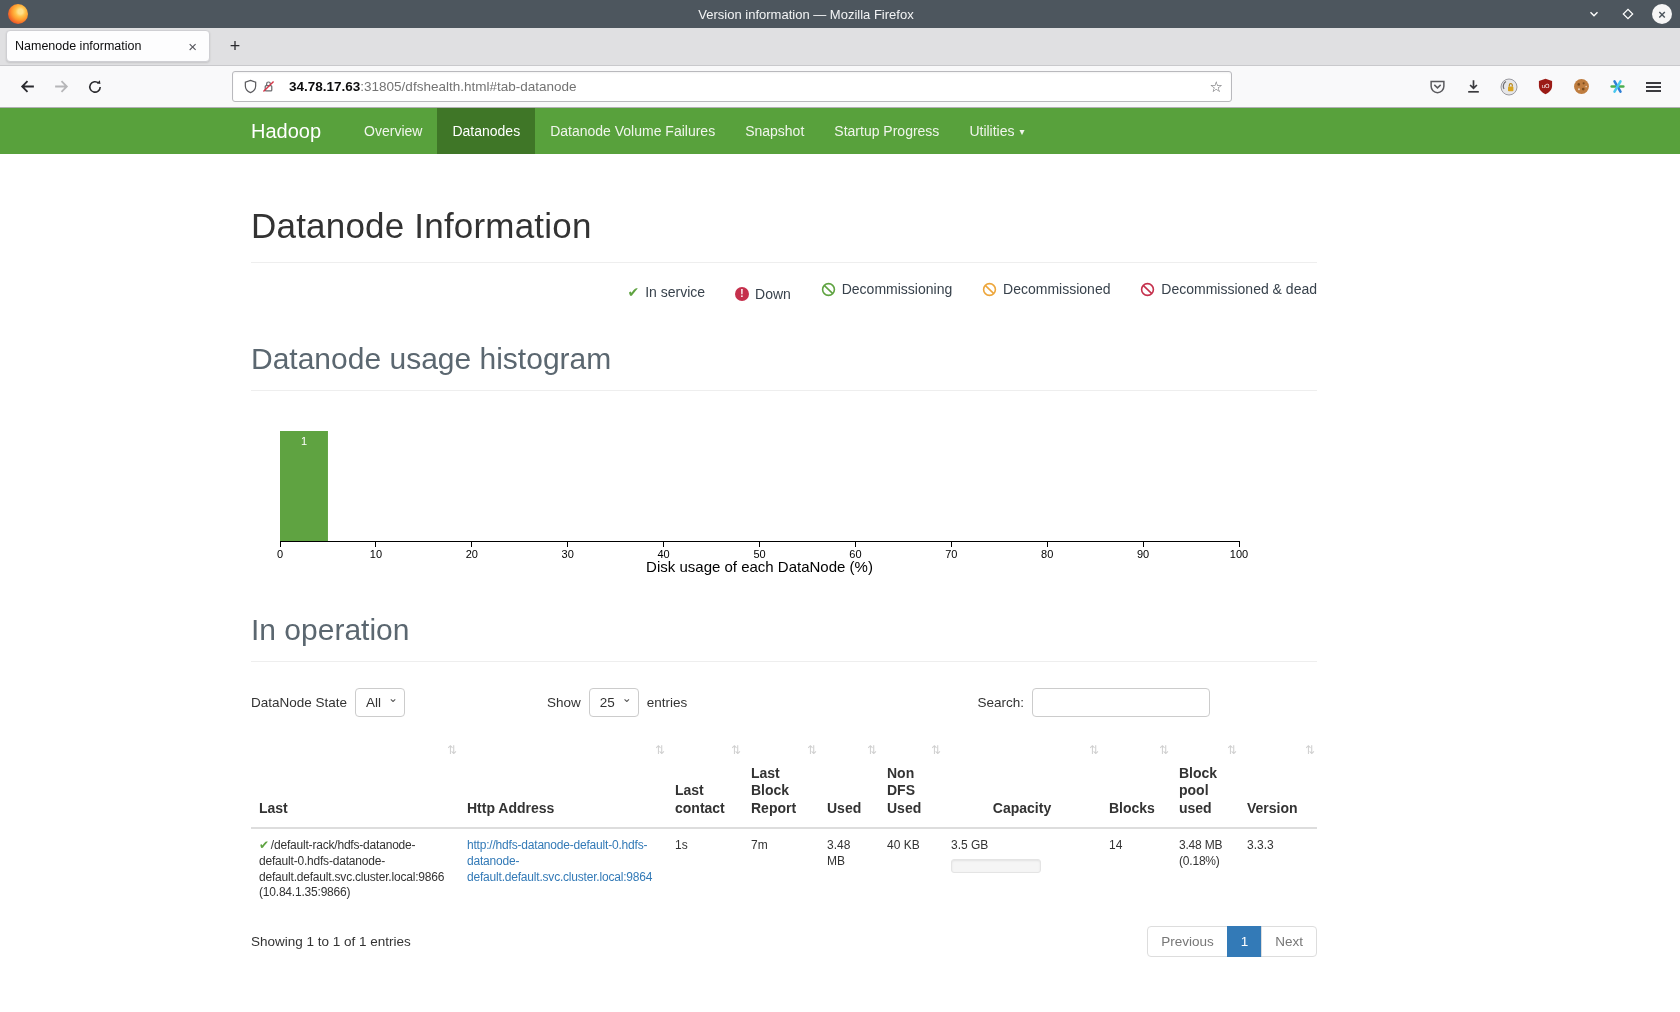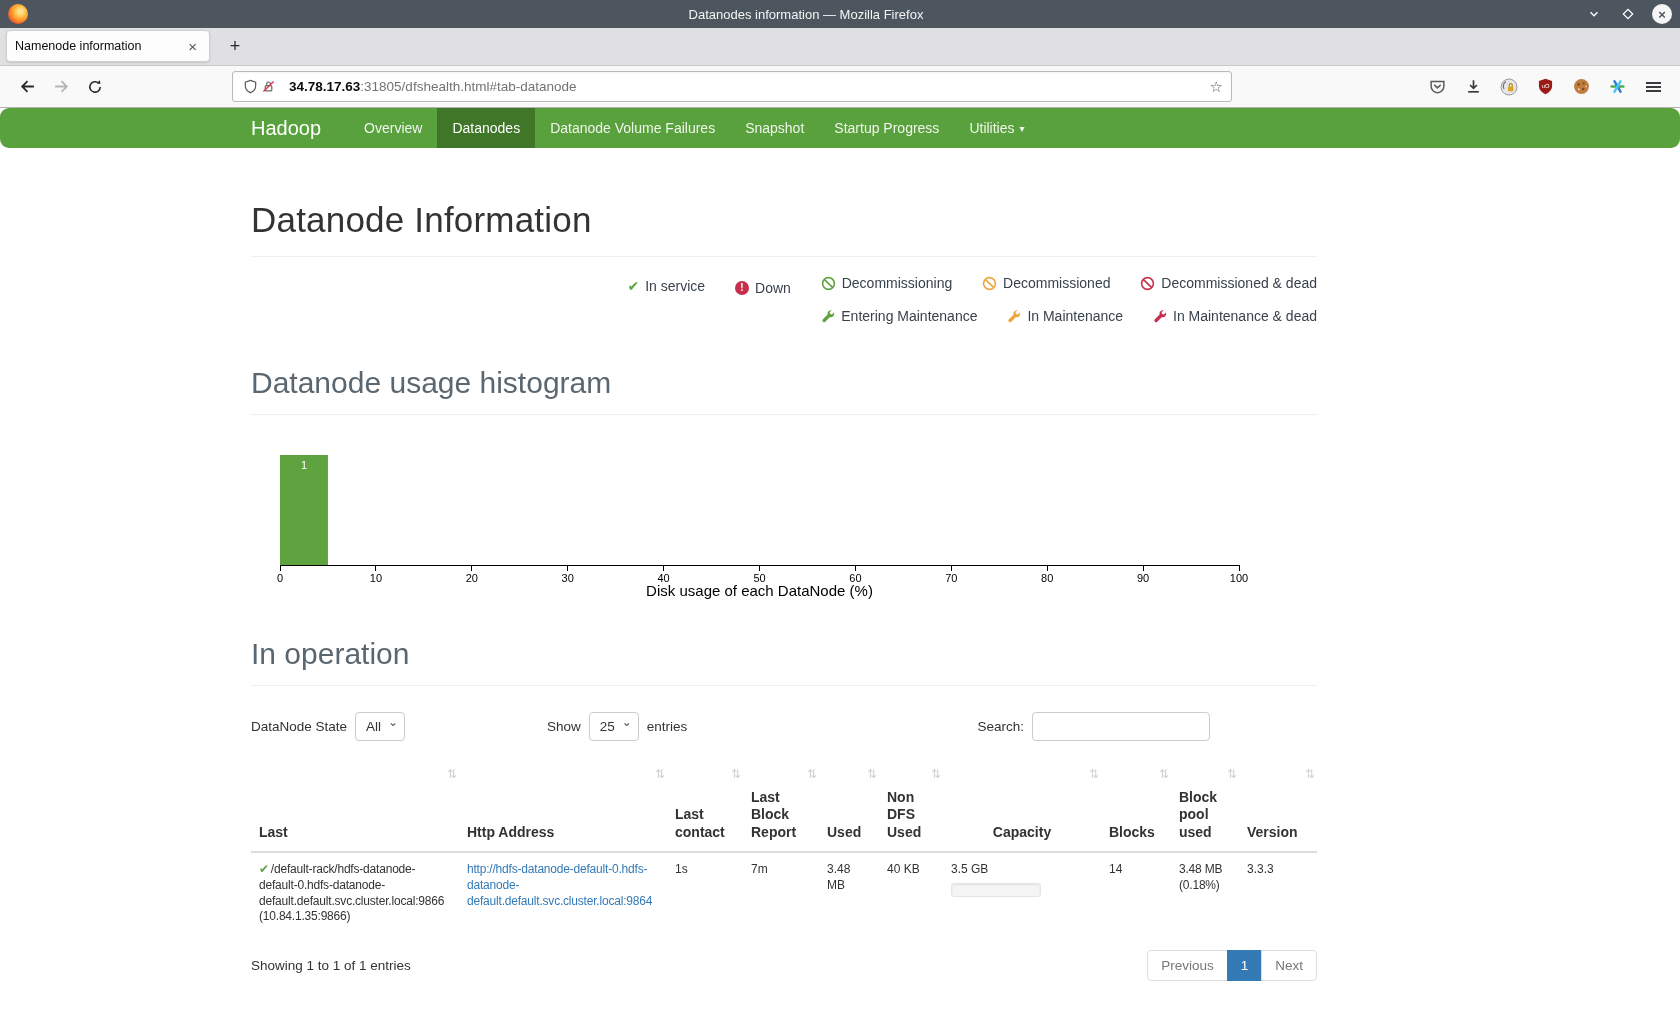--- a/index.html
+++ b/index.html
@@ -31,21 +31,21 @@
   .urlbar .sep { flex:1; }
   .url-text { margin-left:12px; font-size:13.5px; white-space:nowrap; }
   .url-host { color:#0c0c0d; font-weight:bold; }
   .url-rest { color:#737373; }
   .star { font-size:15px; color:#5a5a5e; }
   .tb-icons { display:flex; align-items:center; margin-left:auto; gap:18px; padding-right:8px; }
   .tb-ic { width:18px; height:18px; display:flex; align-items:center; justify-content:center; }
   .hamburger div { width:15px; height:2px; background:#3a3a3e; margin:2px 0; }
 
   
-  .hnav { height:40px; background:var(--navbar_bg); display:flex; align-items:stretch;border-radius:9px; }
+  .hnav { height:46px; background:var(--navbar_bg); display:flex; align-items:stretch; }
   .hnav-inner { margin-left:251px; display:flex; align-items:stretch; }
   .hnav-brand { color:var(--brand_text); font-size:20px; display:flex; align-items:center; padding:0 28px 0 0; }
   .hnav-item { color:var(--navbar_text); font-size:14px; display:flex; align-items:center; padding:0 15px; }
   .hnav-item.active { background:var(--navbar_active_bg); color:#fff; }
   .caret { font-size:10px; margin-left:5px; }
 
   
   .content { margin-left:251px; width:1066px; }
   h1.page-title { font-size:35px; font-weight:400; color:#333; margin:52px 0 16px; letter-spacing:.2px; }
   hr { border:0; border-top:1px solid #eee; margin:0 0 12px; }
@@ -90,21 +90,21 @@
   .page-btn { font-size:13.5px; padding:7px 13px; border:1px solid #ddd; background:#fff; color:#777; margin-left:-1px; }
   .page-btn.first { border-radius:4px 0 0 4px; }
   .page-btn.last { border-radius:0 4px 4px 0; }
   .page-btn.active { background:var(--pagination_active); border-color:var(--pagination_active); color:#fff; }
 </style>
 </head>
 <body>
 
 <div class="titlebar">
   <div class="ff-logo"></div>
-  <div class="titlebar-title">Datanodes information — Mozilla Firefox</div>
+  <div class="titlebar-title">Version information — Mozilla Firefox</div>
   <div class="win-controls">
     <div class="win-btn">
       <svg width="14" height="14" viewBox="0 0 16 16">
           <path d="M4 6l4 4 4-4" fill="none" stroke="#fff" stroke-width="1.6"></path>
         </svg>
     </div>
     <div class="win-btn">
       <svg width="14" height="14" viewBox="0 0 16 16">
           <rect x="4.2" y="4.2" width="7.6" height="7.6" fill="none" stroke="#fff" stroke-width="1.4" transform="rotate(45 8 8)"></rect>
         </svg>
@@ -255,40 +255,20 @@
             <line x1="3.7" y1="3.9" x2="12.3" y2="12.1" stroke="currentColor" stroke-width="1.7"></line>
           </svg>
         <span style="color:#38424c">Decommissioned</span>
       </span>
       <span class="legend-item" style="color: rgb(197, 48, 76);">
         <svg width="15" height="15" viewBox="0 0 16 16">
             <circle cx="8" cy="8" r="6.3" fill="none" stroke="currentColor" stroke-width="1.7"></circle>
             <line x1="3.7" y1="3.9" x2="12.3" y2="12.1" stroke="currentColor" stroke-width="1.7"></line>
           </svg>
         <span style="color:#38424c">Decommissioned &amp; dead</span>
-      </span>
-    </div>
-    <div class="legend-row">
-      <span class="legend-item" style="color: rgb(95, 163, 65);">
-        <svg width="14" height="14" viewBox="0 0 16 16">
-            <path d="M11 1.6a3.6 3.6 0 0 0-3.4 4.8L2.2 11.8a1.9 1.9 0 1 0 2.7 2.7l5.4-5.4A3.6 3.6 0 0 0 15 5.2c0-.4-.06-.8-.2-1.2l-2.3 2.3-2.1-.6-.6-2.1 2.3-2.3c-.4-.14-.8-.2-1.2-.2z" fill="currentColor"></path>
-          </svg>
-        <span style="color:#38424c">Entering Maintenance</span>
-      </span>
-      <span class="legend-item" style="color: rgb(237, 166, 59);">
-        <svg width="14" height="14" viewBox="0 0 16 16">
-            <path d="M11 1.6a3.6 3.6 0 0 0-3.4 4.8L2.2 11.8a1.9 1.9 0 1 0 2.7 2.7l5.4-5.4A3.6 3.6 0 0 0 15 5.2c0-.4-.06-.8-.2-1.2l-2.3 2.3-2.1-.6-.6-2.1 2.3-2.3c-.4-.14-.8-.2-1.2-.2z" fill="currentColor"></path>
-          </svg>
-        <span style="color:#38424c">In Maintenance</span>
-      </span>
-      <span class="legend-item" style="color: rgb(197, 48, 76);">
-        <svg width="14" height="14" viewBox="0 0 16 16">
-            <path d="M11 1.6a3.6 3.6 0 0 0-3.4 4.8L2.2 11.8a1.9 1.9 0 1 0 2.7 2.7l5.4-5.4A3.6 3.6 0 0 0 15 5.2c0-.4-.06-.8-.2-1.2l-2.3 2.3-2.1-.6-.6-2.1 2.3-2.3c-.4-.14-.8-.2-1.2-.2z" fill="currentColor"></path>
-          </svg>
-        <span style="color:#38424c">In Maintenance &amp; dead</span>
       </span>
     </div>
   </div>
 
   <h2 class="section-title">Datanode usage histogram</h2>
   <hr>
 
   <div class="chart-wrap">
     <svg width="1066" height="176">
         <rect x="29" y="28" width="47.95" height="110" fill="#5fa341"></rect>

